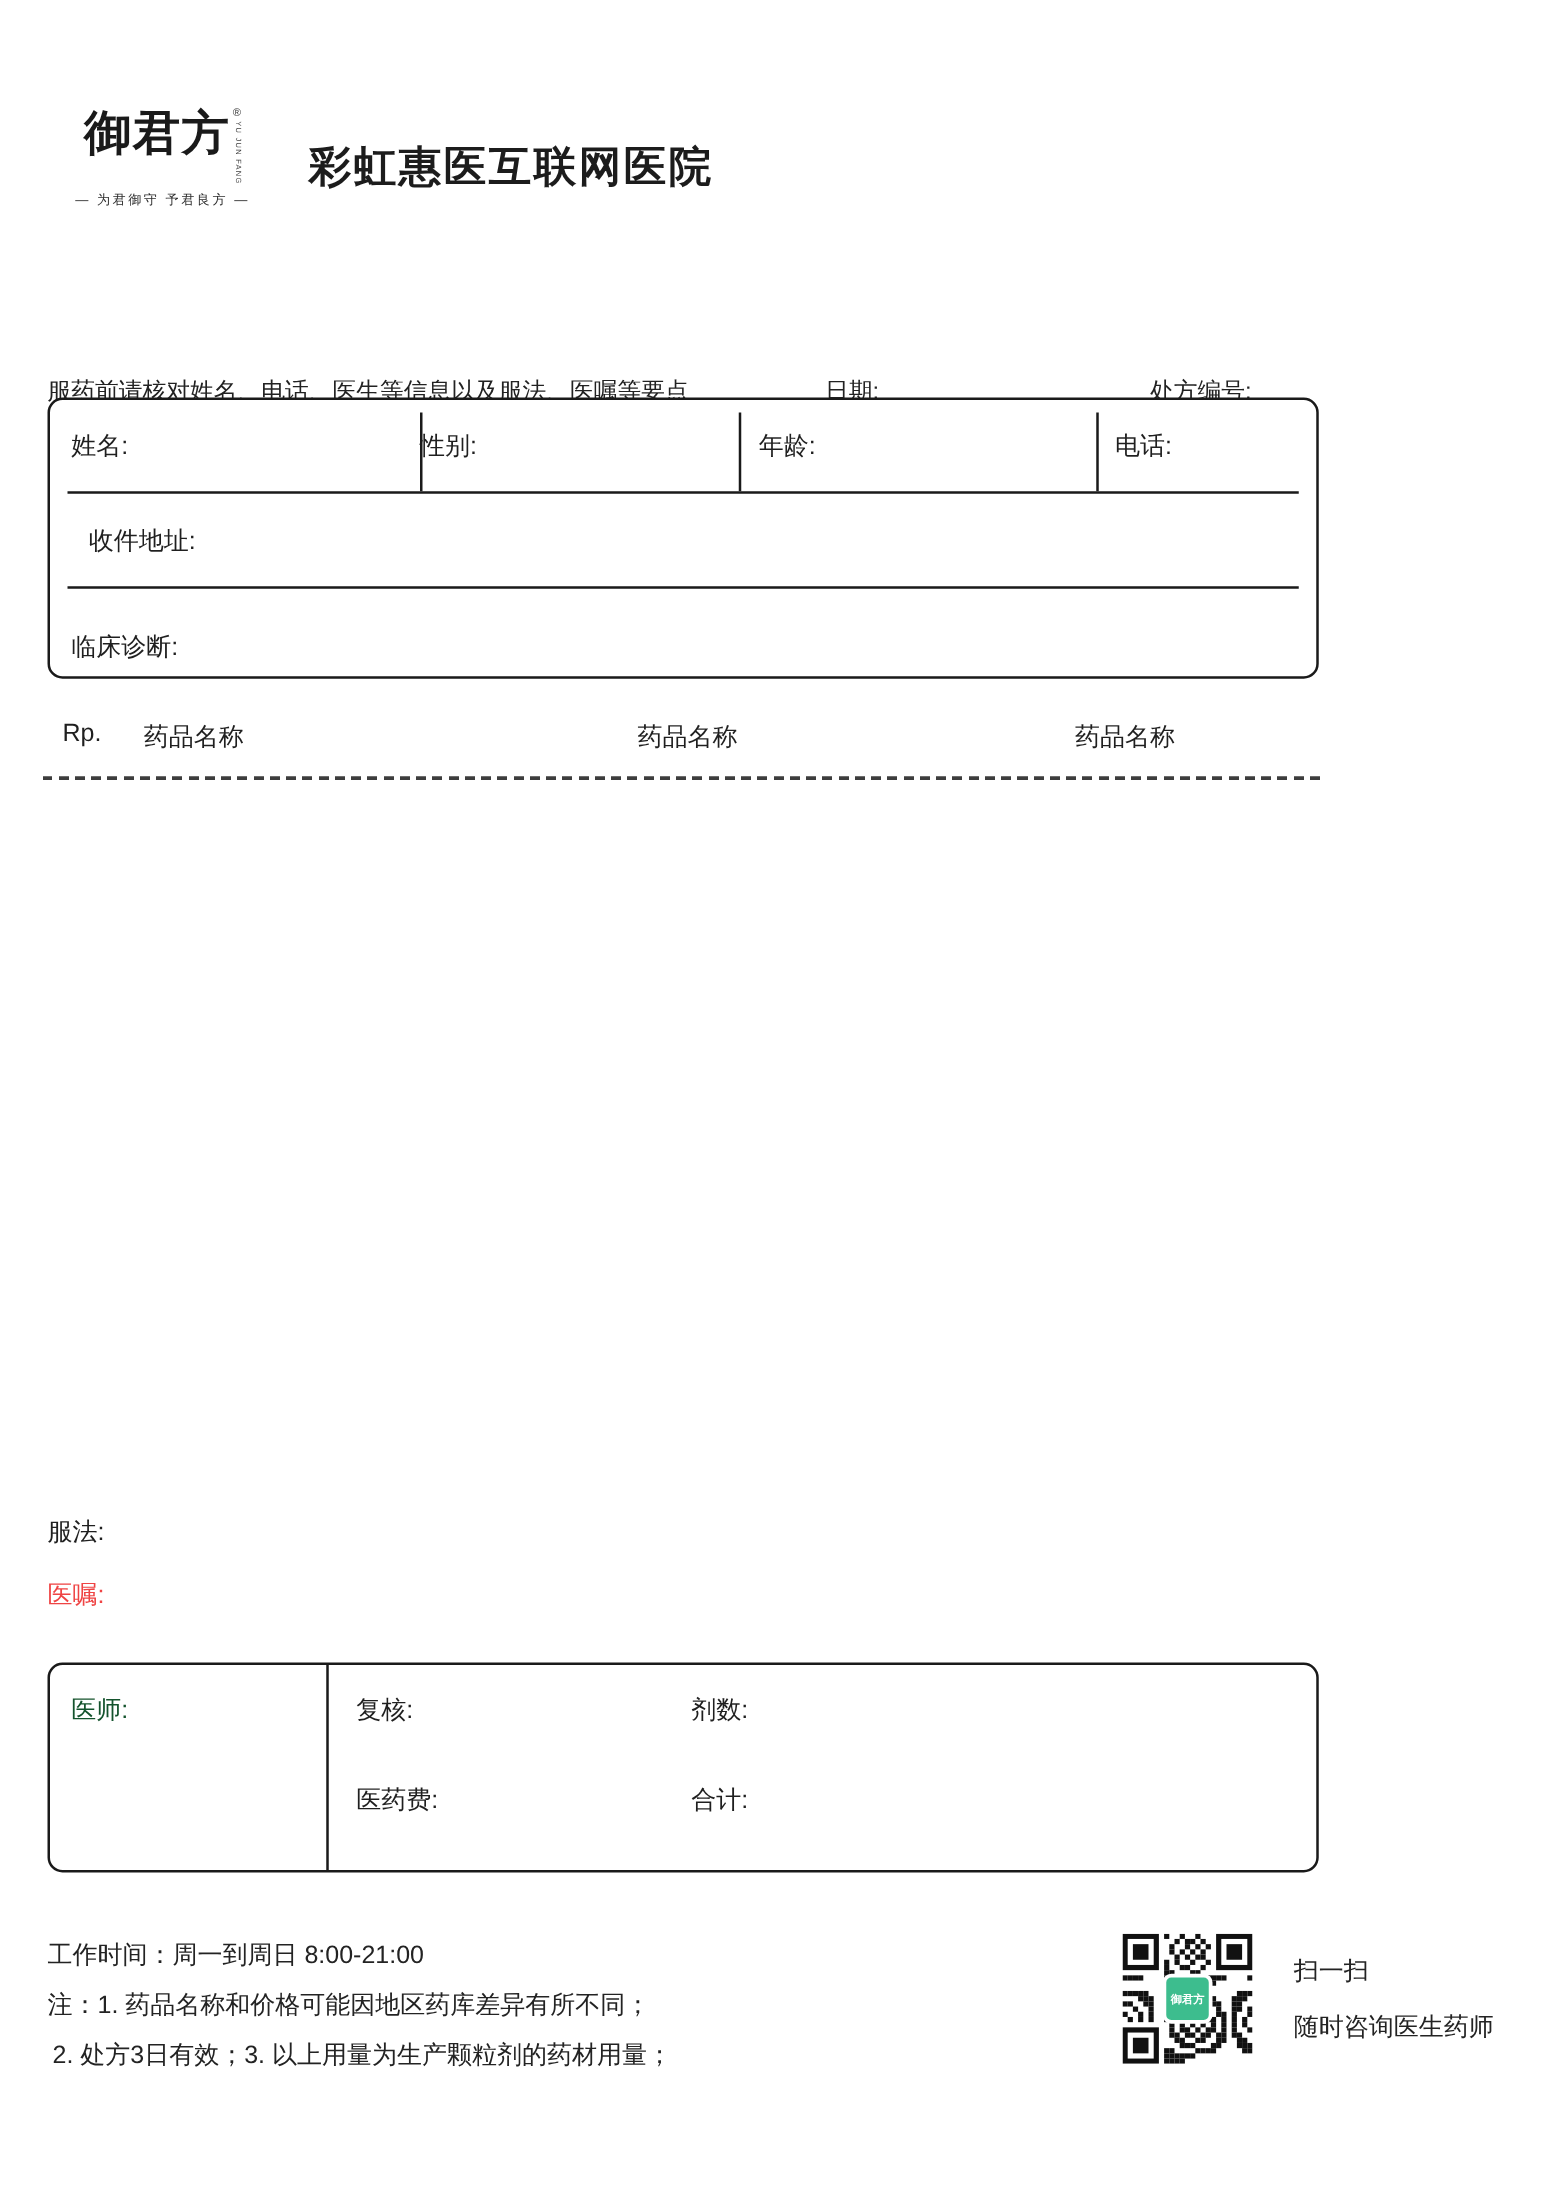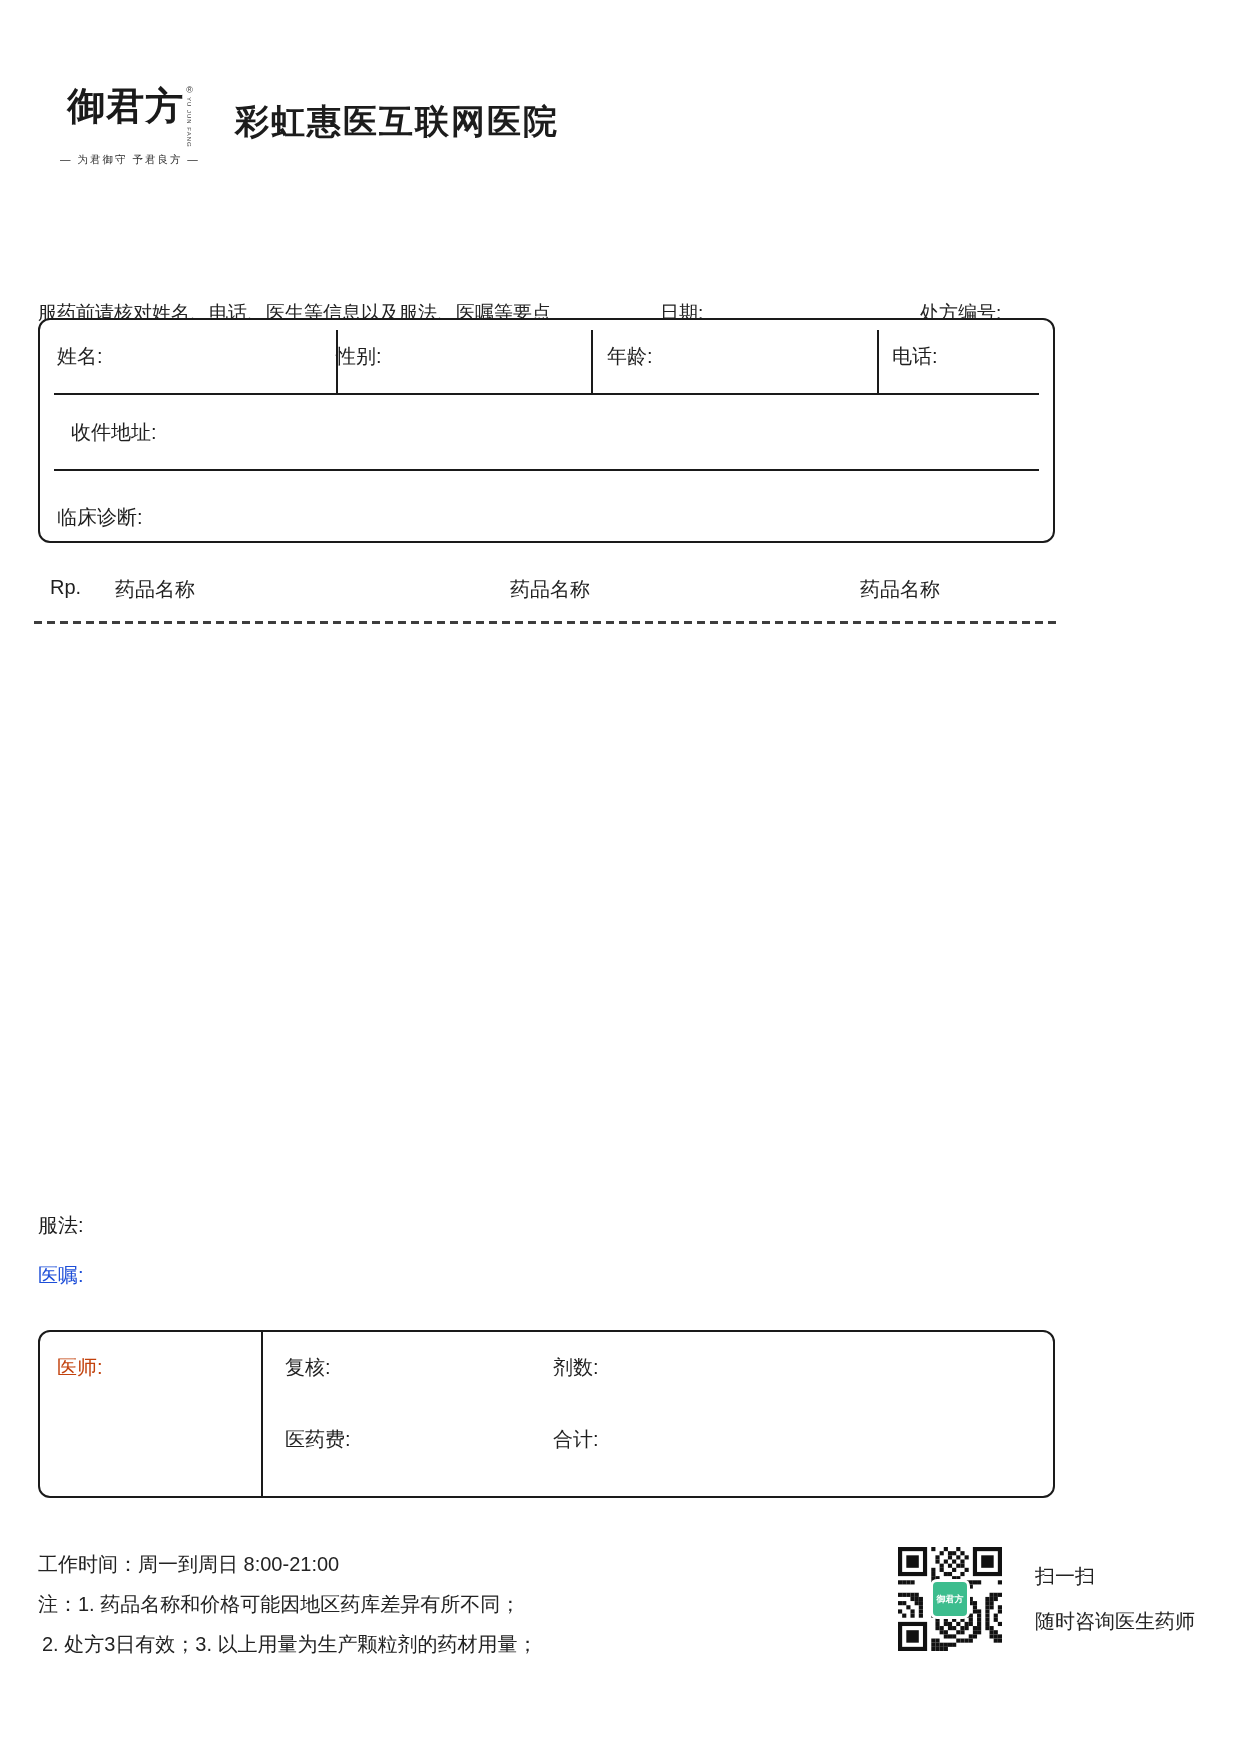--- a/index.html
+++ b/index.html
@@ -16,21 +16,21 @@
   .logo-text{
     font-family:"DejaVu Serif","Liberation Serif",serif;
     font-size:38px;font-weight:700;color:#1a1a1a;line-height:1.15;
     letter-spacing:1px;white-space:nowrap;
   }
   .logo-side{display:flex;flex-direction:column;align-items:center;margin-left:2px;padding-top:2px;}
   .logo-reg{font-size:9px;color:#333;line-height:1;}
   .logo-vert{writing-mode:vertical-rl;font-size:6px;color:#444;letter-spacing:1px;margin-top:2px;line-height:1;}
   .logo-tagline{font-size:10.5px;color:#2d2d2d;letter-spacing:2px;margin-top:5px;white-space:nowrap;}
   .hospital-title{
-    left:235px;top:99px;margin:0;
+    left:235px;top:99px;margin:12px;
     font-size:34px;font-weight:900;color:#1c1c1c;letter-spacing:2px;white-space:nowrap;
   }
 
   
   .meta-row{left:38px;top:267px;width:1017px;height:28px;font-size:19px;color:#222;margin-top:33px;}
   .meta-notice{position:absolute;left:0;top:0;white-space:nowrap;}
   .meta-date{position:absolute;left:622px;top:0;white-space:nowrap;}
   .meta-rxno{position:absolute;left:882px;top:0;white-space:nowrap;}
 
   
@@ -59,29 +59,29 @@
   .col-h2{position:absolute;left:472px;top:0;}
   .col-h3{position:absolute;left:822px;top:0;}
 
   .dashed-line{
     left:34px;top:621px;width:1023px;height:3px;
     background:repeating-linear-gradient(90deg,#3d3d3d 0 8px,transparent 8px 13px);
   }
 
   
   .usage-label{left:38px;top:1212px;font-size:20px;color:#1f1f1f;}
-  .advice-label{left:38px;top:1262px;font-size:20px;color:#1d4ed8;}
+  .advice-label{left:38px;top:1262px;font-size:20px;color:#ef4444;}
 
   
   .sign-box{
     left:38px;top:1330px;width:1017px;height:168px;box-sizing:border-box;
     border:2px solid #1a1a1a;border-radius:12px;display:flex;background:#fff;
   }
   .sb-left{width:223px;border-right:2px solid #1a1a1a;box-sizing:border-box;
-    padding:22px 0 0 17px;font-size:20px;color:#c2410c;}
+    padding:22px 0 0 17px;font-size:20px;color:#14532d;}
   .sb-right{flex:1;padding:22px 0 0 22px;box-sizing:border-box;font-size:20px;color:#1f1f1f;}
   .sb-row{display:flex;height:72px;align-items:flex-start;}
   .sb-f1{width:268px;display:inline-block;}
 
   
   .foot-notes{left:38px;top:1551px;font-size:20px;color:#232323;}
   .foot-notes > div{line-height:27px;margin-bottom:13px;white-space:nowrap;}
   .foot-indent{margin-left:4px;}
 
   .qr-wrap{left:898px;top:1547px;display:flex;align-items:flex-start;}

